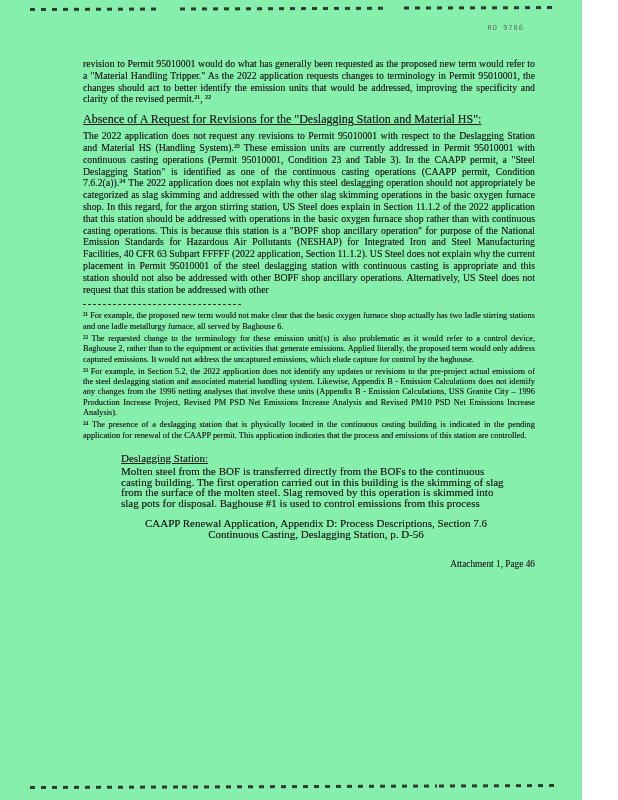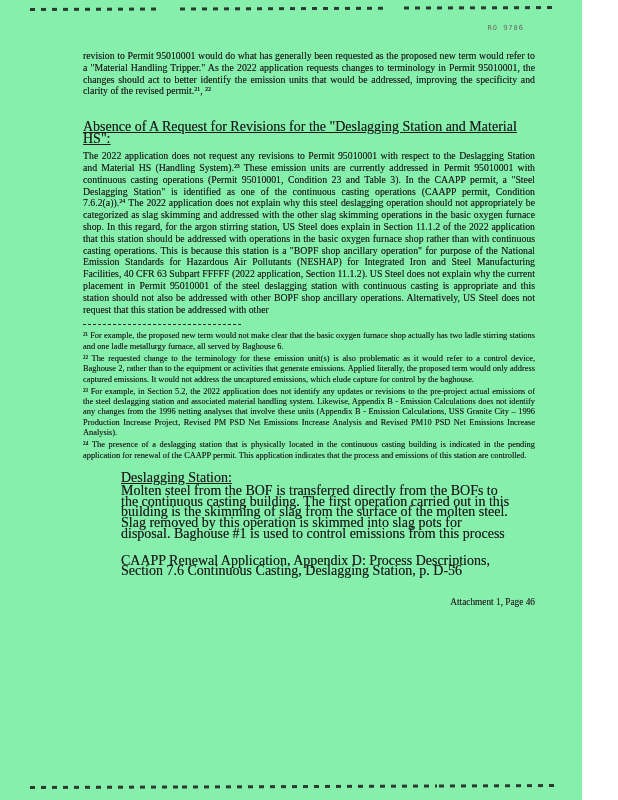--- a/index.html
+++ b/index.html
@@ -34,61 +34,61 @@
     top: 24px;
     right: 58px;
     font-family: "DejaVu Sans Mono", monospace;
     font-size: 7px;
     letter-spacing: 1px;
     color: #6a6a66;
   }
   .content {
     position: absolute;
     left: 83px;
-    top: 50px;
+    top: 58px;
     width: 452px;
     text-shadow: 0 0 0.4px rgba(20,20,20,0.55);
   }
   .body-text {
     font-size: 9.8px;
     line-height: 11.8px;
     text-align: justify;
   }
   .section-heading {
-    margin-top: 24px;
+    margin-top: 8px;
     margin-bottom: 5px;
-    font-size: 14px;
+    font-size: 12px;
     line-height: 12px;
     font-weight: normal;
     text-decoration: underline;
   }
   .footnote-sep {
     margin-top: 9px;
     margin-bottom: 6px;
     width: 158px;
     border-top: 1.5px dashed #2a2a2a;
   }
   .footnotes .footnote {
     font-size: 8.4px;
     line-height: 10.3px;
     text-align: justify;
     margin-bottom: 2px;
   }
   .blockquote {
     margin-top: 12px;
     margin-left: 38px;
     width: 390px;
-    font-size: 14px;
+    font-size: 11px;
     line-height: 10.8px;
   }
   .bq-heading {
     text-decoration: underline;
     margin-bottom: 2px;
   }
-  .bq-citation { margin-top: 16px; }
+  .bq-citation { margin-top: 9px; text-align: center; }
   .page-footer {
     margin-top: 20px;
     text-align: right;
     font-size: 9.3px;
     color: #2a2a2a;
   }
 </style>
 </head>
 <body>
 

